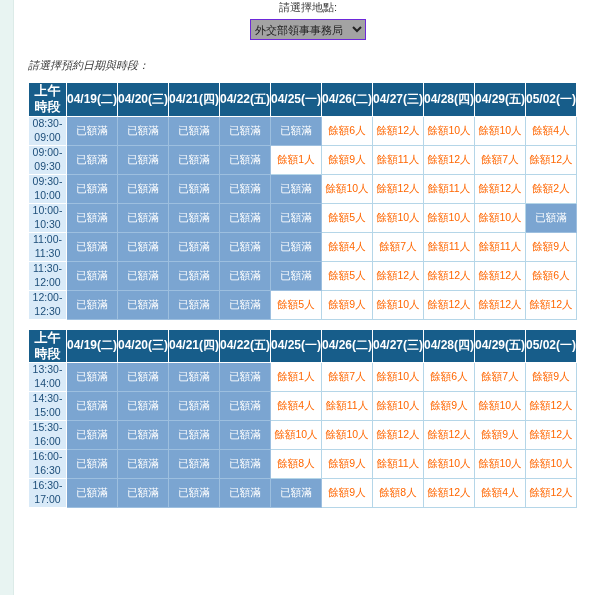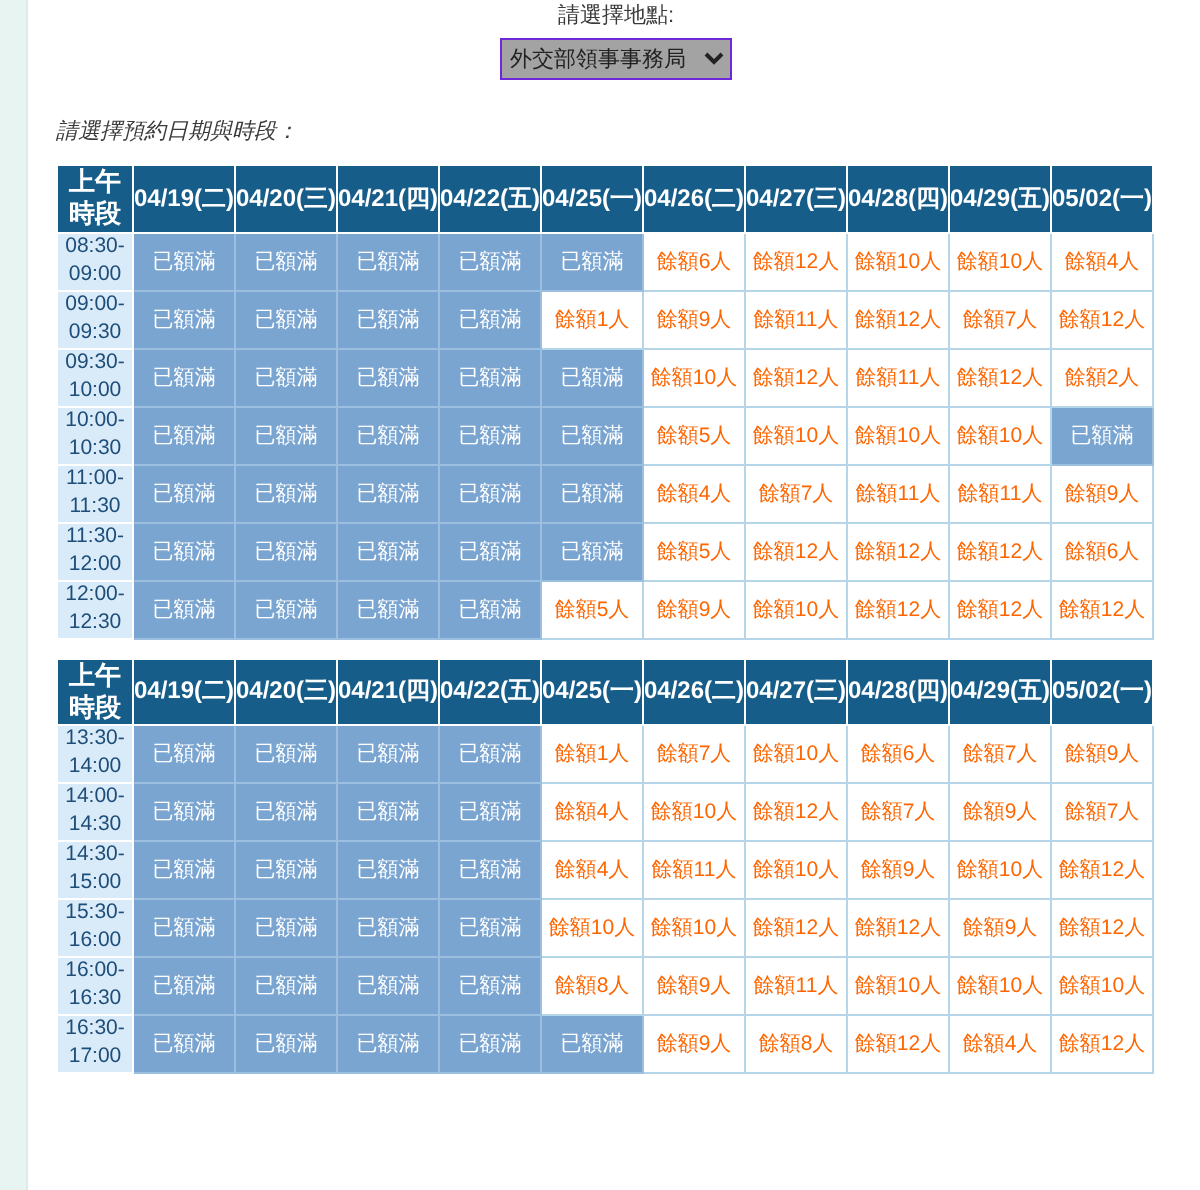--- a/index.html
+++ b/index.html
@@ -233,33 +233,20 @@
           <td class="full">已額滿</td>
           <td class="full">已額滿</td>
           <td class="open">餘額1人</td>
           <td class="open">餘額7人</td>
           <td class="open">餘額10人</td>
           <td class="open">餘額6人</td>
           <td class="open">餘額7人</td>
           <td class="open">餘額9人</td>
         </tr>
         <tr>
-          <td class="time">14:00-<br>14:30</td>
-          <td class="full">已額滿</td>
-          <td class="full">已額滿</td>
-          <td class="full">已額滿</td>
-          <td class="full">已額滿</td>
-          <td class="open">餘額4人</td>
-          <td class="open">餘額10人</td>
-          <td class="open">餘額12人</td>
-          <td class="open">餘額7人</td>
-          <td class="open">餘額9人</td>
-          <td class="open">餘額7人</td>
-        </tr>
-        <tr>
           <td class="time">14:30-<br>15:00</td>
           <td class="full">已額滿</td>
           <td class="full">已額滿</td>
           <td class="full">已額滿</td>
           <td class="full">已額滿</td>
           <td class="open">餘額4人</td>
           <td class="open">餘額11人</td>
           <td class="open">餘額10人</td>
           <td class="open">餘額9人</td>
           <td class="open">餘額10人</td>

